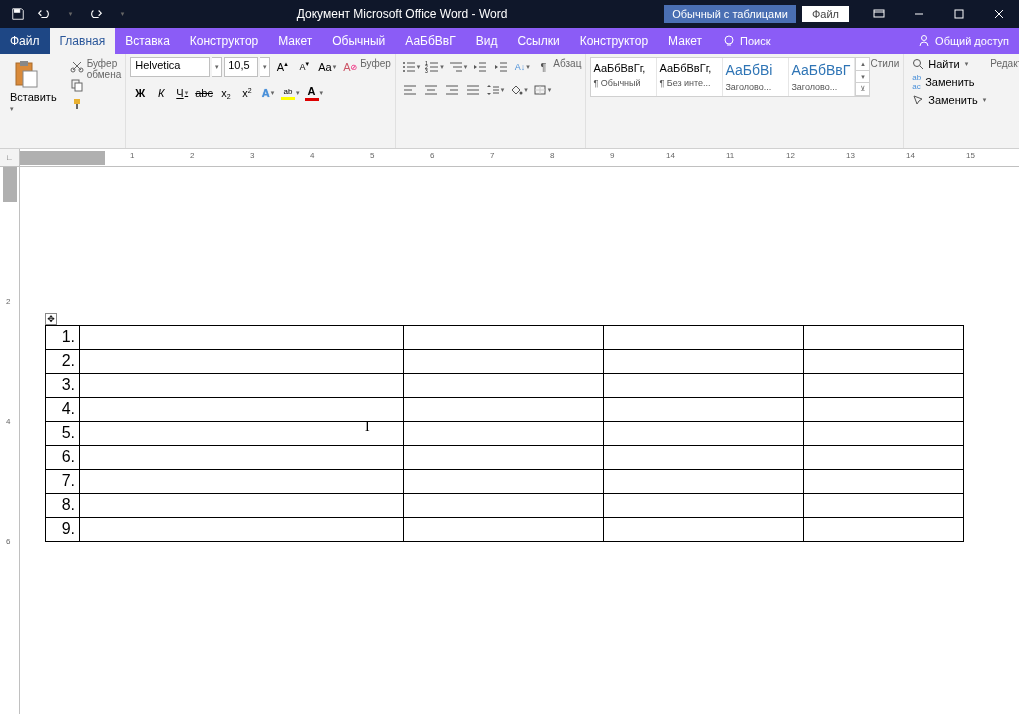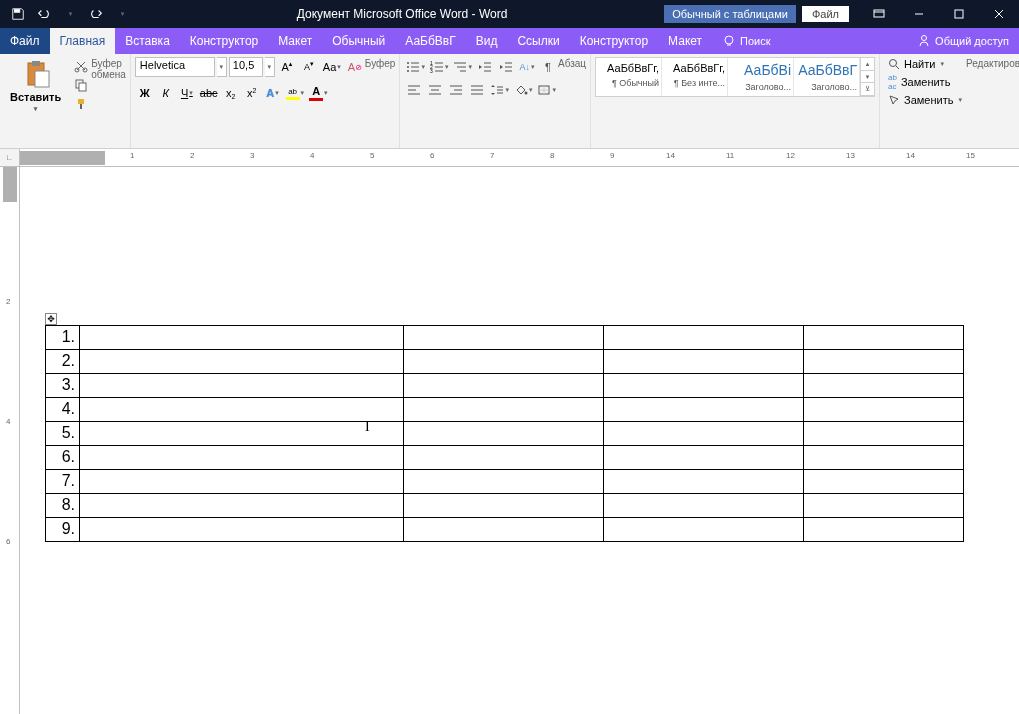--- a/index.html
+++ b/index.html
@@ -16,35 +16,35 @@
 .win-btn svg { stroke:#fff; fill:none; }
 .tabbar { background:#8b5cf6; color:#fff; height:26px; display:flex; align-items:center; }
 .tab { padding:0 10px; height:26px; display:flex; align-items:center; font-size:12px; cursor:pointer; }
 .tab.active { background:#f3f3f3; color:#2b579a; }
 .tab.file { background:#1e4785; }
 .share-sec { display:flex; align-items:center; gap:4px; padding:0 10px; height:26px;}
 .ribbon { background:#f3f3f3; border-bottom:1px solid #d0d0d0; height:95px; display:flex; }
 .group { border-right:1px solid #e0e0e0; padding:3px 4px 0 4px; display:flex; position:relative; }
 .group-body { flex:1; display:flex; align-items:flex-start; }
 .group-label { text-align:left; font-size:10px; color:#666; padding:1px 0 2px; position:relative;}
-.big-btn { display:flex; flex-direction:column; align-items:center; padding:2px 6px; gap:2px;font-weight:bold;}
+.big-btn { display:flex; flex-direction:column; align-items:flex-start; padding:2px 6px; gap:2px;}
 .big-btn span { font-size:11px; }
 .stack { display:flex; flex-direction:column; gap:1px; padding-left:4px; }
 .mini { width:20px; height:18px; display:flex; align-items:center; justify-content:center; }
 .font-row { display:flex; align-items:center; gap:2px; margin-bottom:3px; }
 .font-name { border:1px solid #c0c0c0; background:#fff; padding:1px 4px; font-size:11px; width:80px; height:20px;}
 .font-size { border:1px solid #c0c0c0; background:#fff; padding:1px 3px; font-size:11px; width:34px; height:20px;}
 .drop-ar { width:10px; border:1px solid #c0c0c0; border-left:none; height:20px; background:#fff; display:flex; align-items:center; justify-content:center; font-size:7px; color:#666;}
 .tool-btn { min-width:20px; height:20px; display:flex; align-items:center; justify-content:center; font-size:11px; padding:0 2px; position:relative; }
 .tool-btn sup { font-size:7px; position:relative; top:-3px;}
 .tool-btn sub { font-size:7px; position:relative; bottom:-3px;}
 .btn-row { display:flex; gap:1px; align-items:center; }
 .clr-bar { width:14px; height:3px; margin-top:1px;}
 .styles-gallery { display:flex; border:1px solid #d0d0d0; background:#fff; }
-.style-item { width:66px; padding:4px 2px; border-right:1px solid #e6e6e6; text-align:right; }
+.style-item { width:66px; padding:4px 2px; border-right:1px solid #e6e6e6; text-align:left; }
 .style-prev { font-size:11px; margin-bottom:4px; overflow:hidden; white-space:nowrap;}
 .style-prev.big { font-size:14px; color:#2e74b5;}
 .style-name { font-size:9px; color:#555; overflow:hidden; text-overflow:ellipsis; white-space:nowrap;}
 .style-nav { width:14px; display:flex; flex-direction:column; border-left:1px solid #d0d0d0;}
 .style-nav div { flex:1; display:flex; align-items:center; justify-content:center; font-size:7px; border-bottom:1px solid #d0d0d0; color:#666;}
 .edit-item { display:flex; align-items:center; gap:4px; padding:1px 4px; font-size:11px; cursor:pointer;}
 .ruler-h { background:#fff; border-bottom:1px solid #c0c0c0; height:18px; display:flex; font-size:8px; color:#666; position:relative;}
 .ruler-h .mk { position:absolute; top:2px; }
 .ruler-h .dark { background:#b0b0b0; height:14px; top:2px; position:absolute;}
 .workspace { display:flex; height:573px; background:#fff;}
@@ -363,20 +363,21 @@
             <div class="style-prev big">АаБбВвГ</div>
             <div class="style-name">Заголово...</div>
           </div>
         <div class="style-nav">
             <div>▴</div>
             <div>▾</div>
             <div>⊻</div>
           </div>
       </div>
     </div>
+    <div class="group-label">Стили</div>
   </div>
 
   <div class="group">
     <div class="group-body" style="flex-direction:column;gap:1px">
       <div class="edit-item dd">
           <svg width="12" height="12">
             <circle cx="5" cy="5" r="3.5" fill="none" stroke="#555"></circle>
             <line x1="8" y1="8" x2="11" y2="11" stroke="#555"></line>
           </svg>
           <span>Найти</span>

